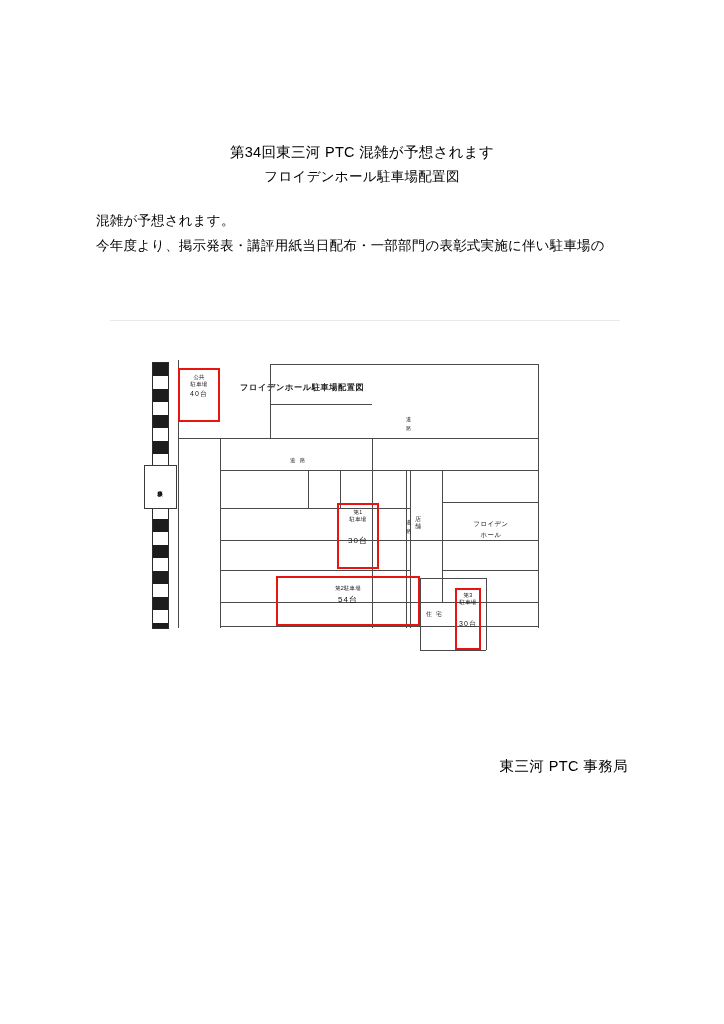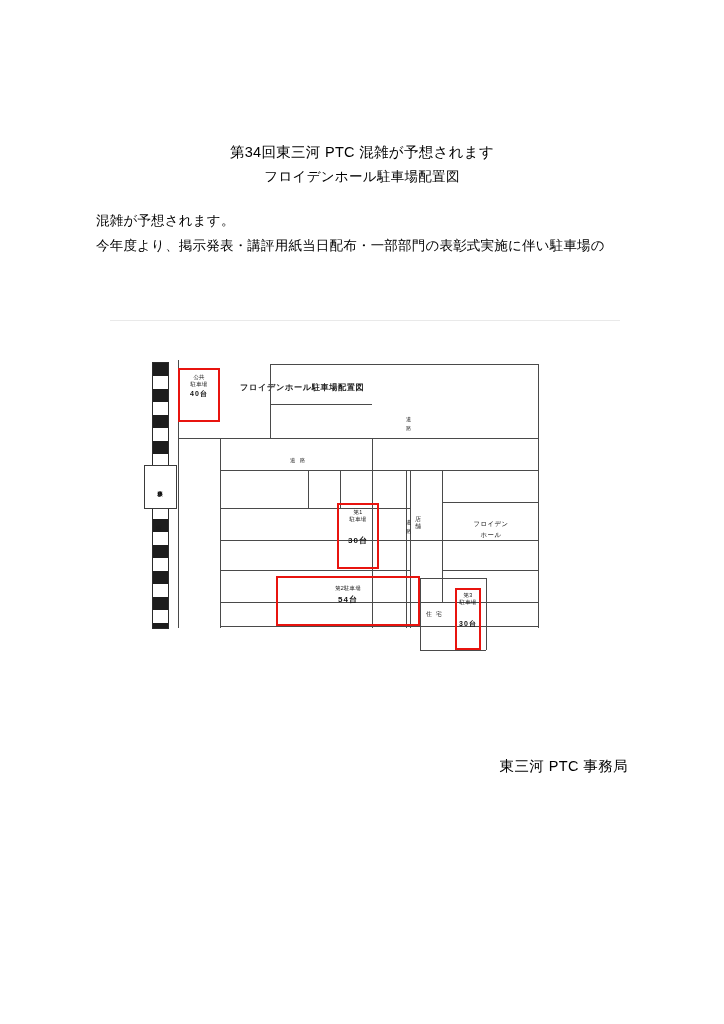--- a/index.html
+++ b/index.html
@@ -174,21 +174,21 @@
     border: 2.5px solid #e8140f;
     box-sizing: border-box;
   }
 
   .lot-label {
     position: absolute;
     text-align: center;
     color: #111;
   }
   .lot-name { font-size: 5.4px; line-height: 7px; letter-spacing: 0.2px; }
-  .lot-count { font-size: 8px; line-height: 11px; letter-spacing: 1px; font-weight: bold; }
+  .lot-count { font-size: 8px; line-height: 11px; letter-spacing: 1px; font-weight: normal; }
   .lot-count.small { font-size: 7px; }
 
   .facility {
     position: absolute;
     font-size: 6.4px;
     line-height: 11px;
     letter-spacing: 0.5px;
     text-align: center;
     color: #151515;
   }

